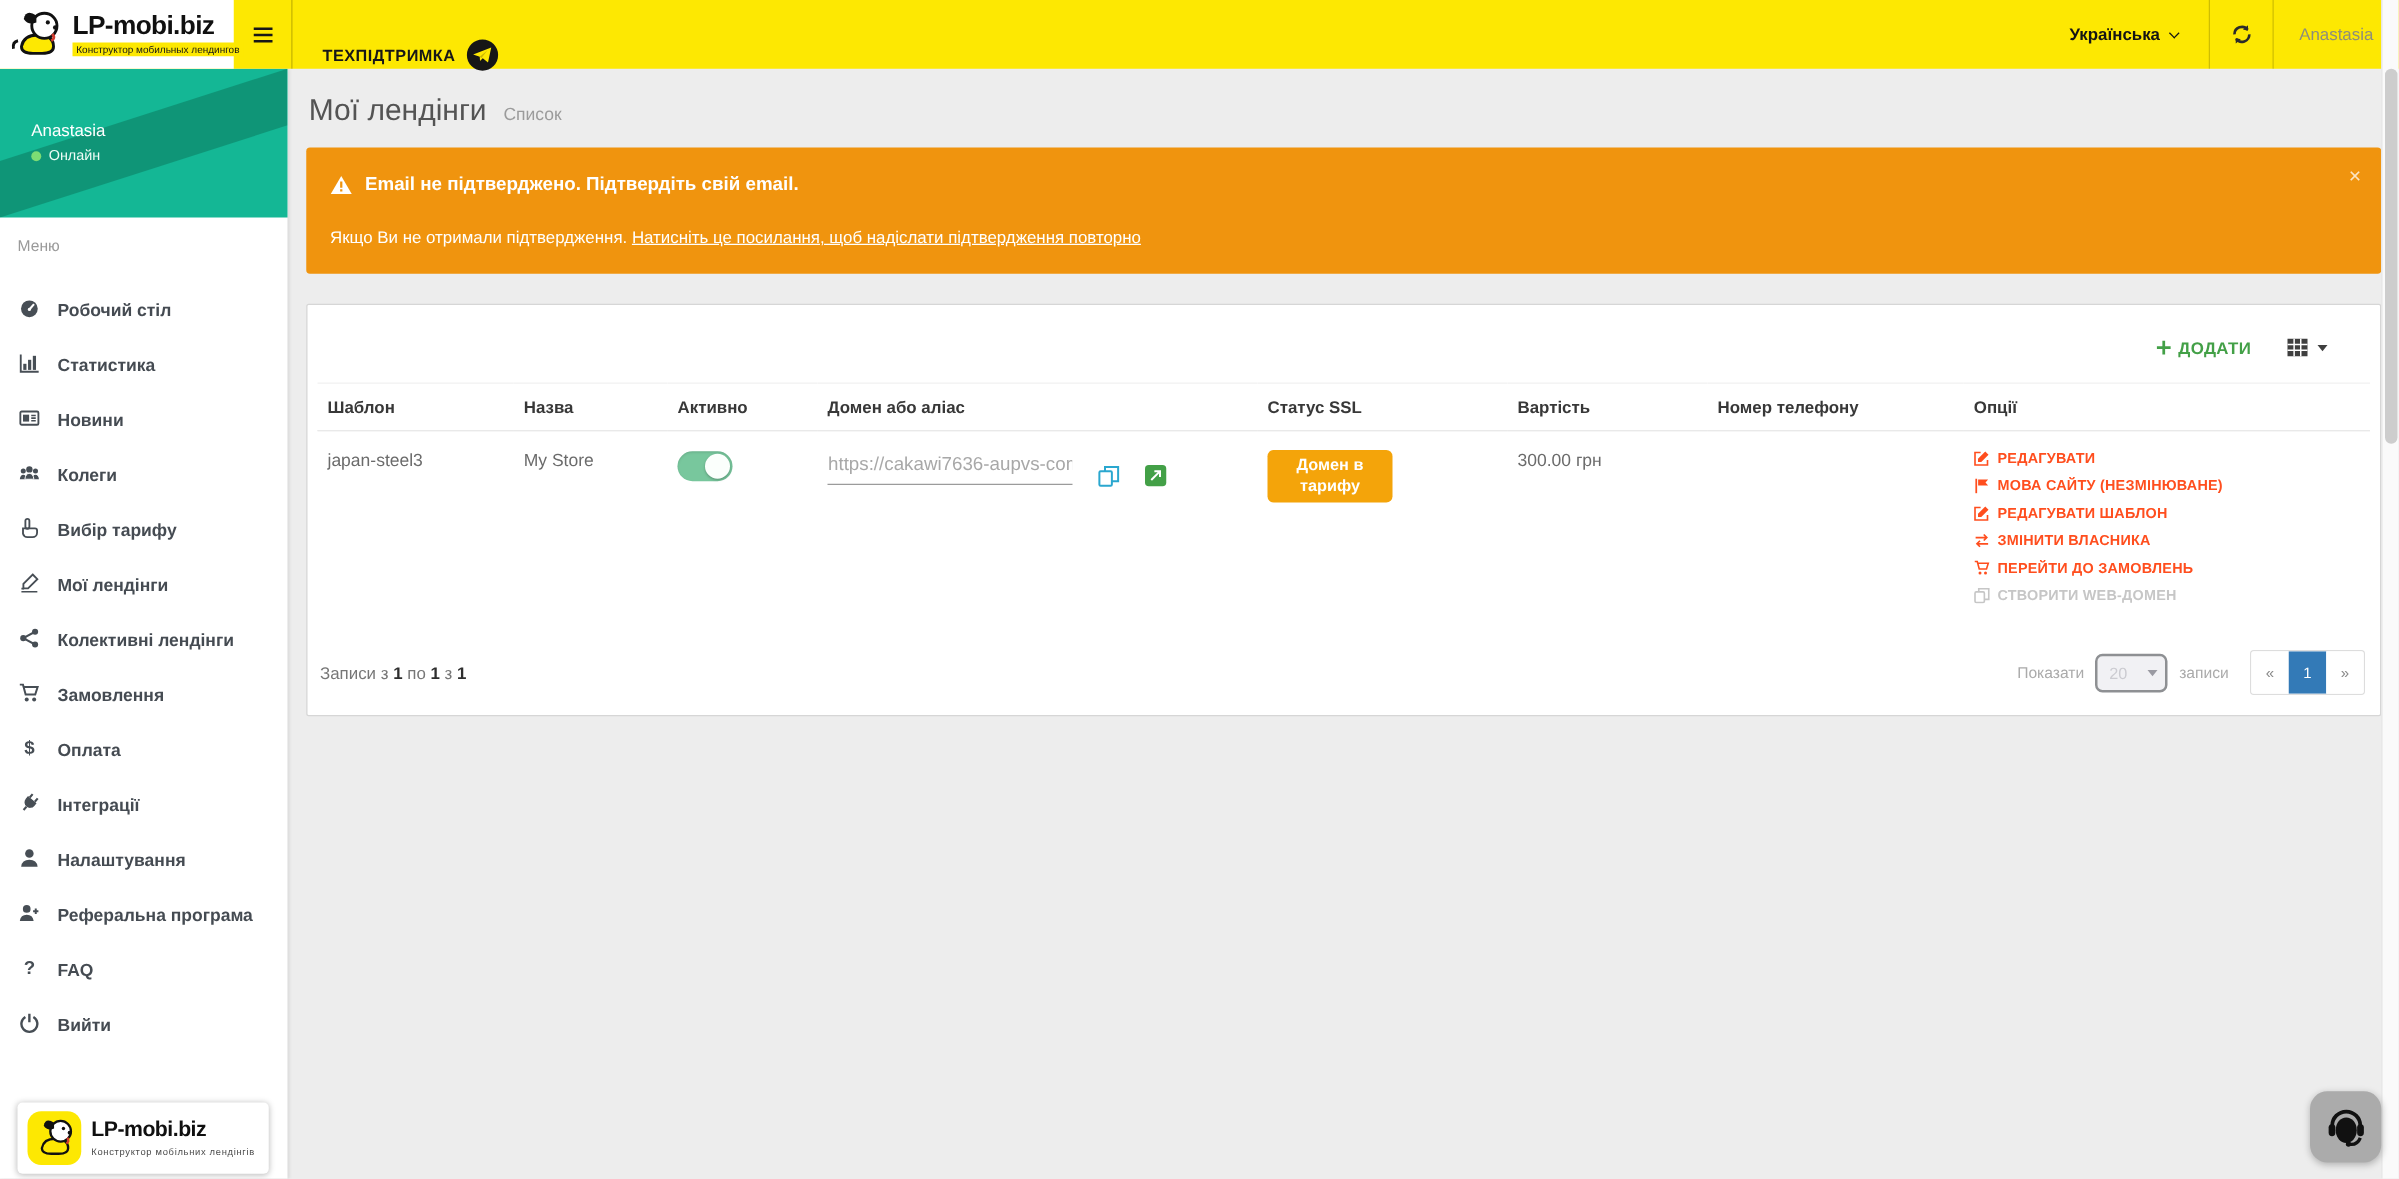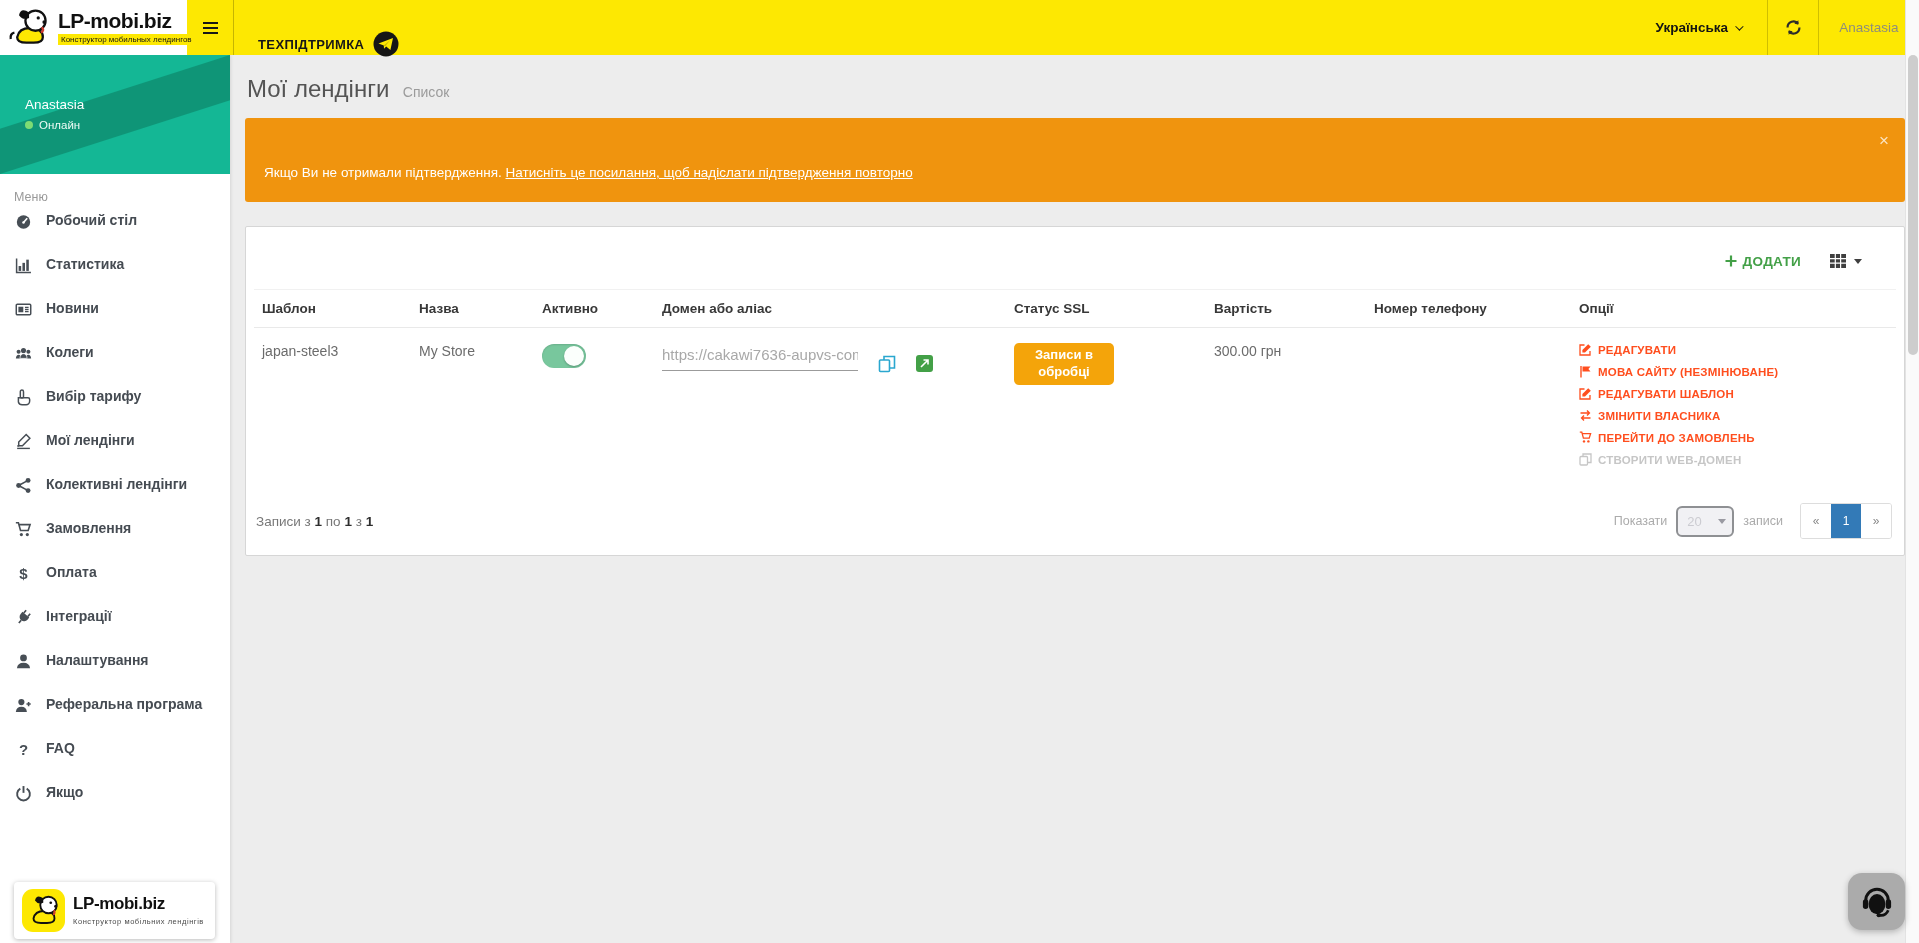--- a/index.html
+++ b/index.html
@@ -37,21 +37,21 @@
   
   .sidebar { position:absolute; top:55px; left:0; bottom:0; width:230px; background:#fff; box-shadow:1px 0 3px rgba(0,0,0,0.10); z-index:10; }
   .user-panel { height:119px; background:#14b795; position:relative; overflow:hidden; }
   .user-panel::before { content:""; position:absolute; inset:0; background:#0d English8a6d; }
   .user-panel .diag { position:absolute; inset:0; background:#0e8f72; clip-path:polygon(0 62%, 100% 0, 100% 38%, 0 100%); opacity:0.85; }
   .u-name { position:absolute; left:25px; top:42px; color:#fff; font-size:13.5px; }
   .u-status { position:absolute; left:25px; top:64px; display:flex; align-items:center; gap:6px; color:#eefcf6; font-size:11.5px; }
   .dot { width:8px; height:8px; border-radius:50%; background:#7ddc74; }
   .menu-label { margin:16px 0 0 14px; color:#9a9a9a; font-size:12.5px; }
   ul.menu { list-style:none; margin:8px 0 0; padding:0; }
-  .mi { height:44px; display:flex; align-items:flex-start; gap:13px; padding:0 14px; cursor:pointer; }
+  .mi { height:44px; display:flex; align-items:flex-end; gap:13px; padding:0 14px; cursor:pointer; }
   .mic { width:19px; height:19px; display:flex; align-items:center; justify-content:center; flex:none; }
   .mic svg { width:17px; height:17px; }
   .ticon { font-size:15px; font-weight:bold; color:#474e55; line-height:1; }
   .mil { font-size:14px; font-weight:600; color:#454b52; white-space:nowrap; }
   .sidebar-logo { position:absolute; left:14px; bottom:4px; width:201px; height:57px; background:#fff; border-radius:4px; box-shadow:0 1px 5px rgba(0,0,0,0.28); display:flex; align-items:center; gap:8px; padding:0 8px; cursor:pointer; }
   .ysq { width:43px; height:43px; background:#fde802; border-radius:11px; display:flex; align-items:center; justify-content:center; flex:none; }
   .ysq svg { width:36px; height:36px; }
   .sl-title { font-size:17px; font-weight:bold; color:#101010; letter-spacing:-0.4px; line-height:1.1; }
   .sl-sub { font-size:7.5px; color:#4b4b4b; letter-spacing:0.55px; margin-top:3px; white-space:nowrap; }
 
@@ -306,21 +306,21 @@
           </span>
         <span class="mil">FAQ</span>
       </li>
       <li class="mi">
         <span class="mic">
           <svg viewBox="0 0 16 16">
               <path d="M5 3.4 a6 6 0 1 0 6 0" fill="none" stroke="#474e55" stroke-width="1.8"></path>
               <path d="M8 1 v6.4" stroke="#474e55" stroke-width="1.8"></path>
             </svg>
         </span>
-        <span class="mil">Якщо</span>
+        <span class="mil">Вийти</span>
       </li>
     </ul>
     <div class="sidebar-logo">
       <div class="ysq">
         <svg viewBox="0 0 48 48">
           <path d="M10 34 q2 -10 14 -10 q14 0 14 10 q0 6 -10 6 h-8 q-10 0 -10 -6z" fill="#fde802" stroke="#111" stroke-width="2.5"></path>
           <circle cx="30" cy="16" r="11" fill="#fff" stroke="#111" stroke-width="2.5"></circle>
           <path d="M23 7 q-9 -6 -11 3 q4 6 11 3z" fill="#111"></path>
           <circle cx="33" cy="13" r="1.8" fill="#111"></circle>
           <circle cx="39.5" cy="17.5" r="2" fill="#111"></circle>
@@ -334,20 +334,28 @@
     </div>
   </aside>
 
   <main class="main">
     <div class="page-head">
       <span class="pg-title">Мої лендінги</span>
       <span class="pg-sub">Список</span>
     </div>
 
     <div class="alert">
+      <div class="al-title">
+        <svg viewBox="0 0 18 16">
+          <path d="M9 0.8 L17.4 15.2 H0.6 Z" fill="#fff"></path>
+          <rect x="8.1" y="5.2" width="1.8" height="5" fill="#f0940e"></rect>
+          <rect x="8.1" y="11.4" width="1.8" height="1.8" fill="#f0940e"></rect>
+        </svg>
+        <span>Email не підтверджено. Підтвердіть свій email.</span>
+      </div>
       <div class="al-line2">
         <span>Якщо Ви не отримали підтвердження. </span><a>Натисніть це посилання, щоб надіслати підтвердження повторно</a>
       </div>
       <div class="al-close">×</div>
     </div>
 
     <div class="card">
       <div class="toolbar">
         <a class="add-btn">
           <svg viewBox="0 0 12 12">
@@ -408,21 +416,21 @@
                 <span class="ic-btn">
                   <span class="share-sq">
                     <svg viewBox="0 0 11 11">
                         <path d="M2 9 L8.5 2.5 M4.5 2 H9 V6.5" stroke="#fff" stroke-width="1.6" fill="none"></path>
                       </svg>
                   </span>
                 </span>
               </div>
             </td>
             <td>
-              <span class="badge">Записи в обробці</span>
+              <span class="badge">Домен в тарифу</span>
             </td>
             <td>300.00 грн</td>
             <td></td>
             <td>
               <ul class="opts">
                 <li>
                   <svg viewBox="0 0 13 13">
                       <path d="M11 8 V12 H1 V2 H5.5" fill="none" stroke="currentColor" stroke-width="1.3"></path>
                       <path d="M9.2 1.2 L11.8 3.8 L6 9.6 H3.4 V7z" fill="currentColor"></path>
                     </svg>

